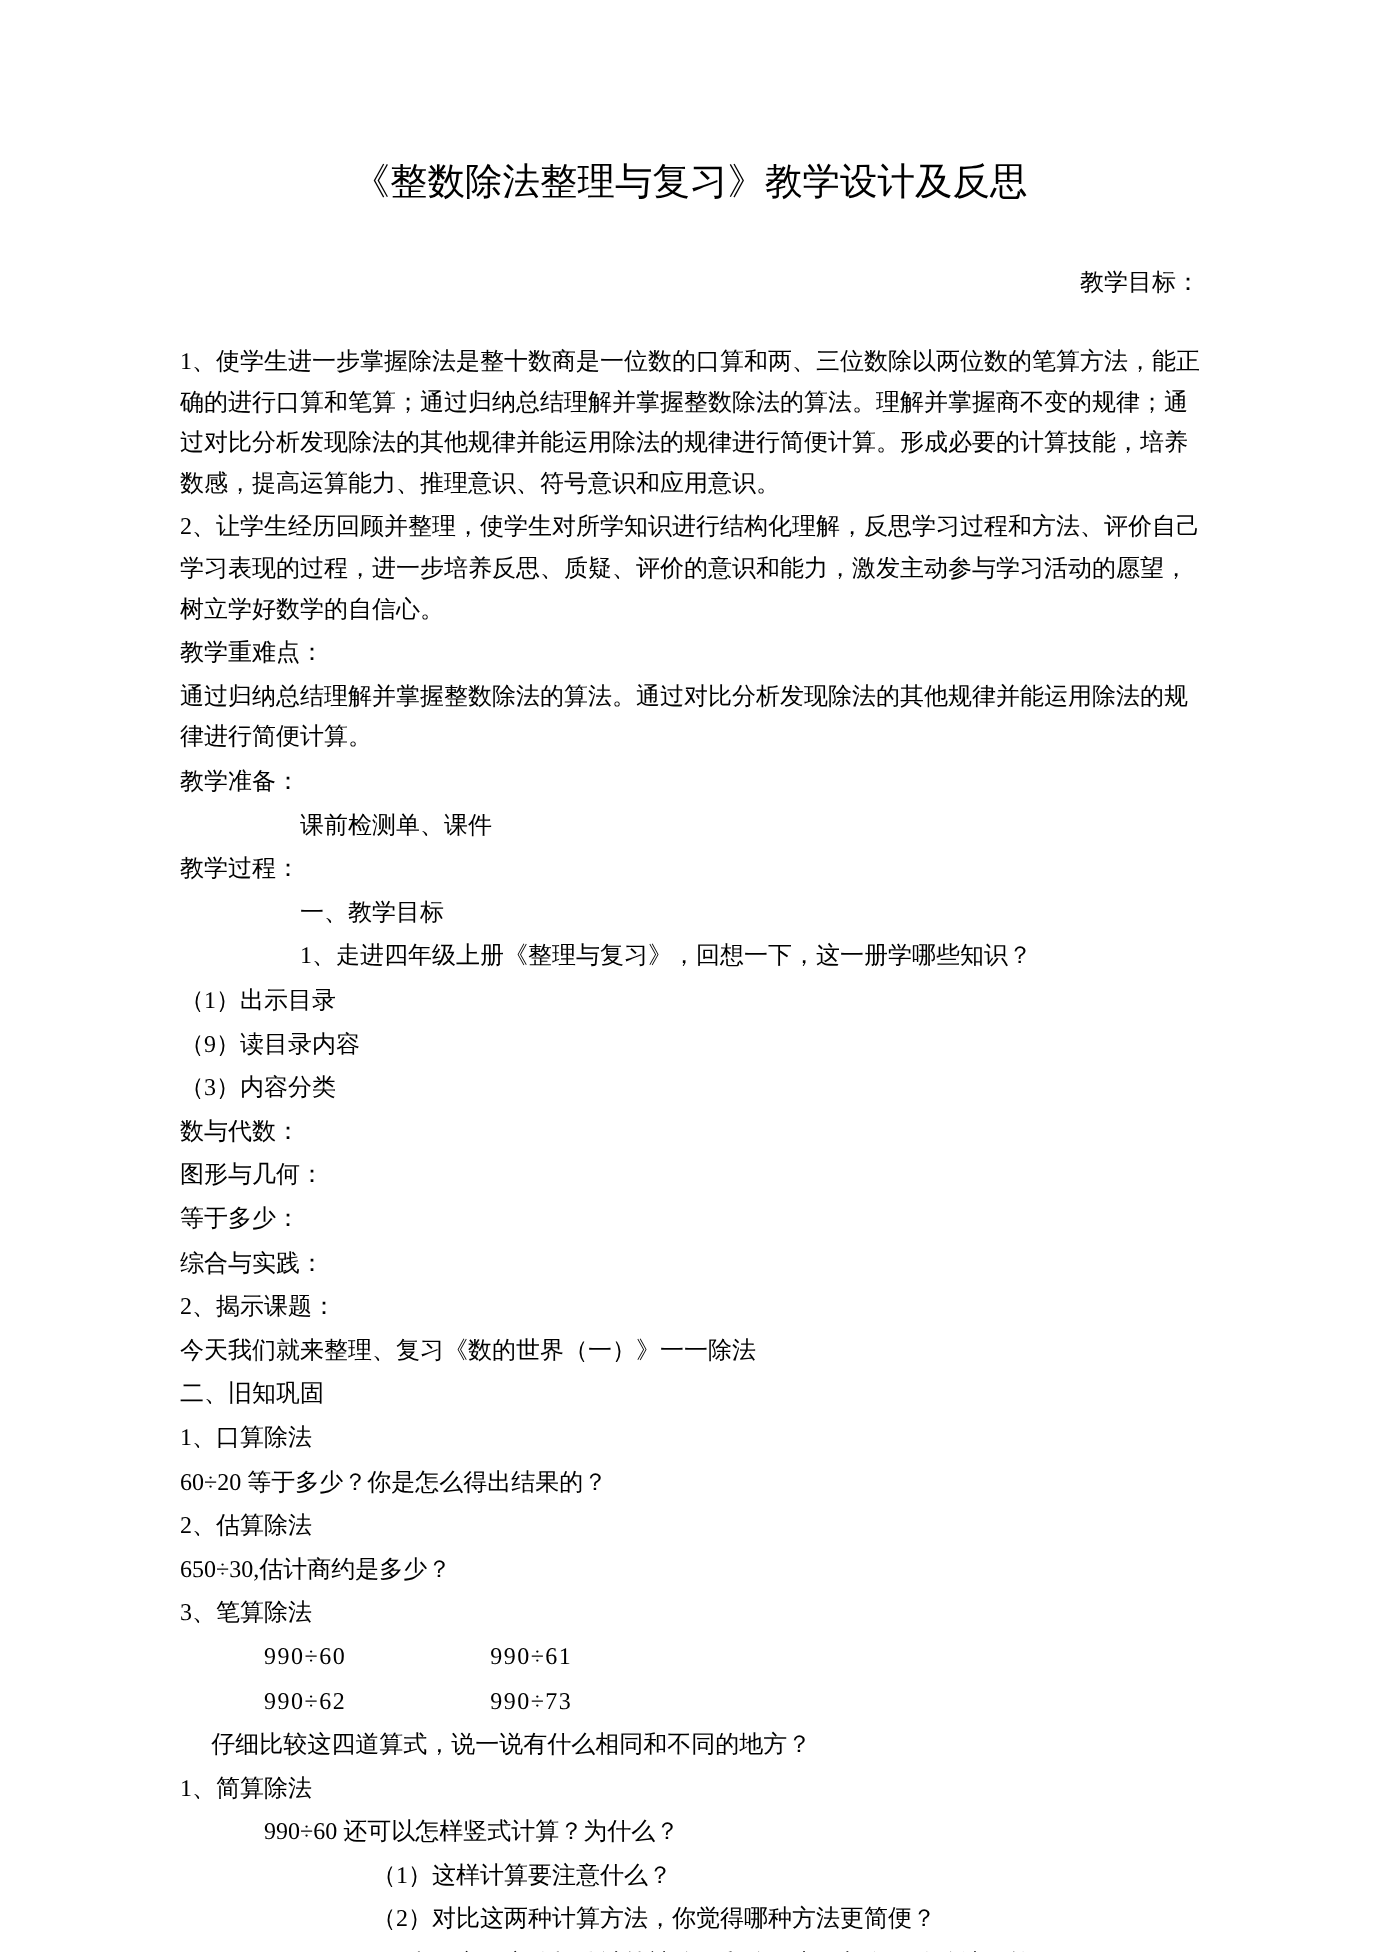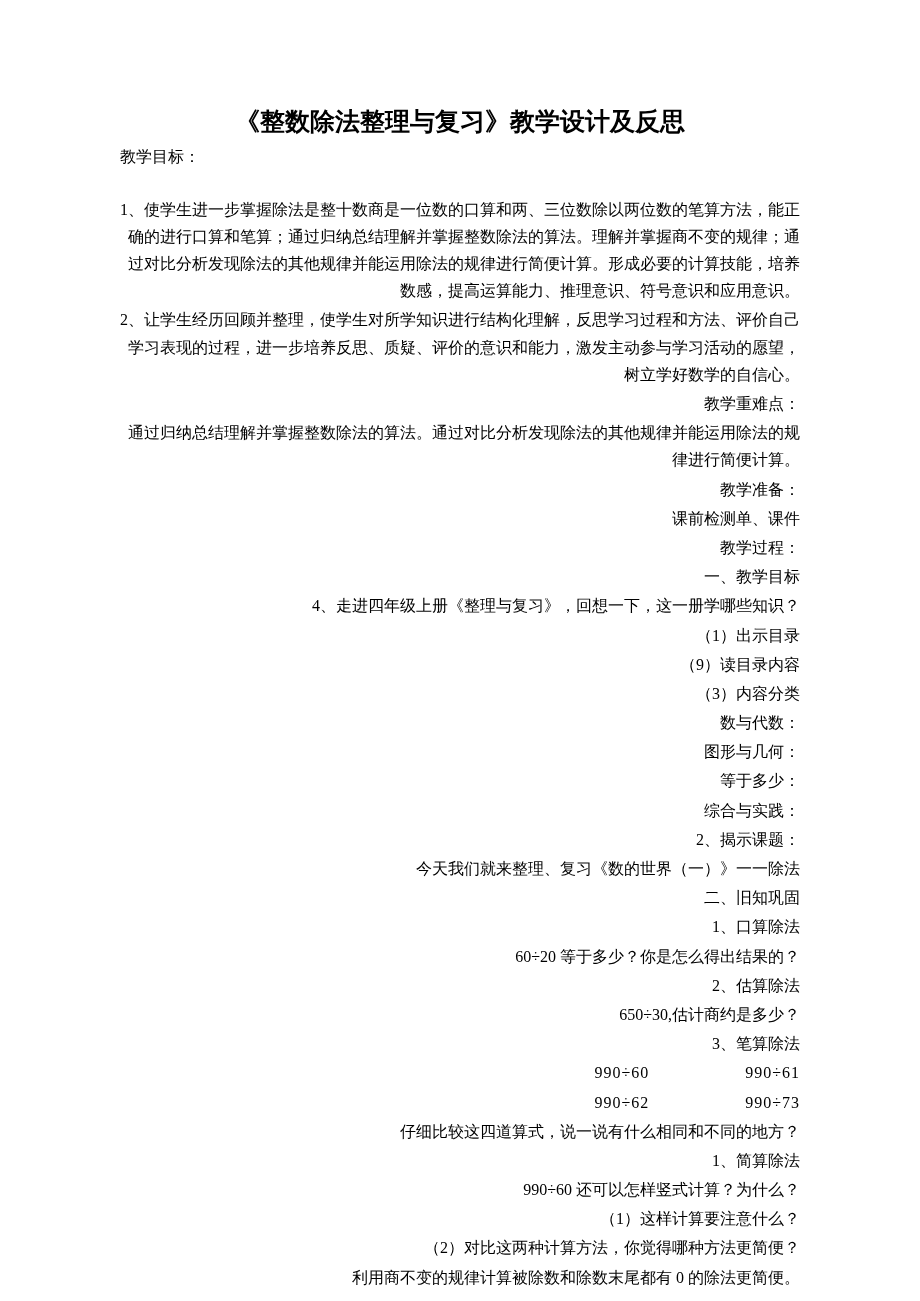--- a/index.html
+++ b/index.html
@@ -11,30 +11,31 @@
       background: #ffffff;
       font-family: "SimSun", "宋体", serif;
       width: 920px;
       padding: 100px 120px 60px 120px;
       color: #000000;
       font-size: 16px;
       line-height: 1.7;
     }
     .title {
       text-align: center;
-      font-weight: bold;
+      font-weight: normal;
       font-size: 25px;
+      margin-bottom: 32px;
       font-family: "SimHei", "黑体", sans-serif;
     }
     .section-label {
       margin-bottom: 14px;
+      text-align: right;
     }
     .para {
       margin-bottom: 2px;
-      text-align: right;
     }
     .indent-1 {
       padding-left: 5em;
     }
     .indent-2 {
       padding-left: 3.5em;
     }
     .indent-3 {
       padding-left: 8em;
     }
@@ -67,21 +68,21 @@
 <div class="para">2、让学生经历回顾并整理，使学生对所学知识进行结构化理解，反思学习过程和方法、评价自己学习表现的过程，进一步培养反思、质疑、评价的意识和能力，激发主动参与学习活动的愿望，树立学好数学的自信心。</div>
 
 <div class="para">教学重难点：</div>
 <div class="para">通过归纳总结理解并掌握整数除法的算法。通过对比分析发现除法的其他规律并能运用除法的规律进行简便计算。</div>
 
 <div class="para">教学准备：</div>
 <div class="para indent-1">课前检测单、课件</div>
 
 <div class="para">教学过程：</div>
 <div class="para indent-1">一、教学目标</div>
-<div class="para indent-1">4、走进四年级上册《整理与复习》，回想一下，这一册学哪些知识？</div>
+<div class="para indent-1">1、走进四年级上册《整理与复习》，回想一下，这一册学哪些知识？</div>
 <div class="para">（1）出示目录</div>
 <div class="para">（9）读目录内容</div>
 <div class="para">（3）内容分类</div>
 <div class="para">数与代数：</div>
 <div class="para">图形与几何：</div>
 <div class="para">等于多少：</div>
 <div class="para">综合与实践：</div>
 <div class="para">2、揭示课题：</div>
 <div class="para">今天我们就来整理、复习《数的世界（一）》一一除法</div>
 

